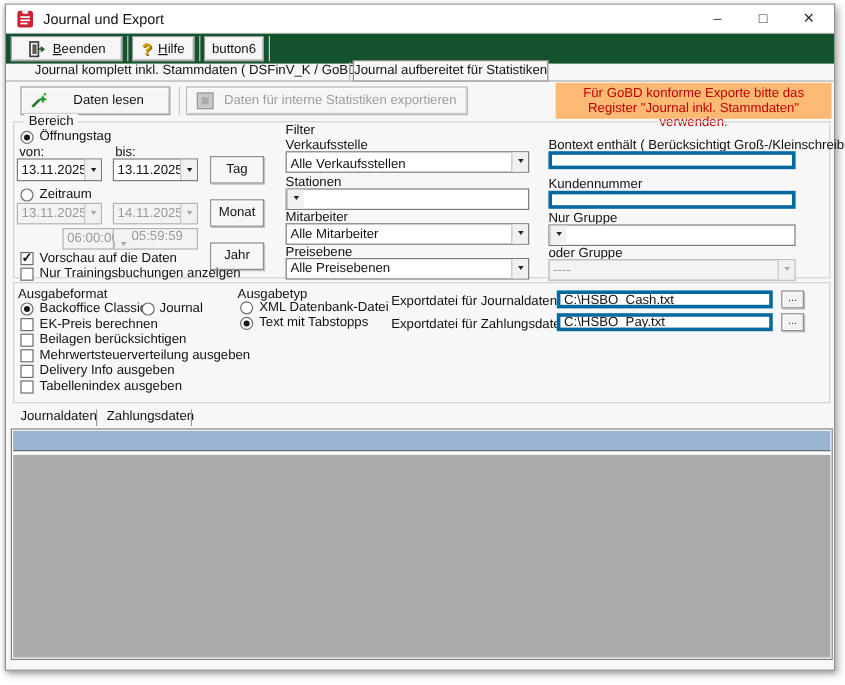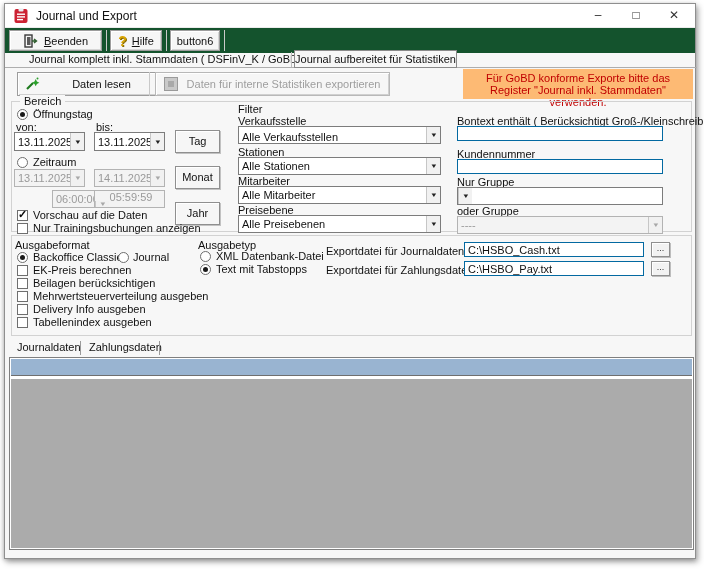--- a/index.html
+++ b/index.html
@@ -58,21 +58,21 @@
   .radio { position:absolute; width:11px; height:11px; border:1px solid #6e6e6e; border-radius:50%; background:#fff; }
   .radio.sel::after { content:""; position:absolute; left:2px; top:2px; width:5px; height:5px; border-radius:50%; background:#1a1a1a; }
   .check { position:absolute; width:11px; height:11px; border:1px solid #6e6e6e; background:#fff; }
   .check.on::after { content:"✓"; position:absolute; left:0; top:-3px; font-size:11px; font-weight:bold; color:#0a0a0a; }
   .combo { position:absolute; background:#fff; border:1px solid #7c7c7c; display:flex; align-items:center; font-size:11px; }
   .combo .txt { flex:1; padding-left:3px; white-space:nowrap; overflow:hidden; }
   .combo .arr { width:14px; align-self:stretch; background:#f1f1f1; border-left:1px solid #c6c6c6; display:flex; align-items:center; justify-content:center; }
   .combo .arr::after { content:"▼"; font-size:6px; color:#222; transform:scaleX(1.3); }
   .combo.disabled { background:#f3f3f3; border-color:#b3b3b3; color:#9a9a9a; }
   .combo.disabled .arr::after { color:#a8a8a8; }
-  .edit { position:absolute; background:#fff; border:1px solid #0369a1; font-size:11px; padding:0 3px; font-family:inherit; color:#111; outline:none; }
+  .edit { position:absolute; background:#fff; border:3px solid #0369a1; font-size:11px; padding:0 3px; font-family:inherit; color:#111; outline:none; }
   .mini-btn {
     position:absolute; width:19px; height:15px; background:#f2f2f2; border:1px solid #8f8f8f;
     box-shadow:inset 1px 1px 0 #fff, 1px 1px 0 #bdbdbd; font-size:9px; line-height:11px; text-align:center; color:#333;
   }
   .side-btn {
     position:absolute; left:170px; width:45px; height:23px; background:#f6f6f6;
     border:1px solid #8f8f8f; box-shadow:inset 1px 1px 0 #fff, 1px 1px 0 #c2c2c2;
     text-align:center; line-height:21px; font-size:11px;
   }
   
@@ -126,21 +126,21 @@
       <span>button6</span>
     </div>
     <div class="tb-sep" style="left:219px;"></div>
   </div>
 
   <div class="tabline"></div>
   <span class="toptab-flat" style="left:24px;">Journal komplett inkl. Stammdaten ( DSFinV_K / GoBD / GDPdU)</span>
   <div class="toptab-div"></div>
   <div class="toptab-box">Journal aufbereitet für Statistiken</div>
 
-  <div class="push-btn" style="left:12px; top:68px; width:147px;">
+  <div class="push-btn" style="left:12px; top:68px; width:125px;">
     <svg class="icon16" style="margin-left:6px;" viewBox="0 0 16 16">
       <path d="M3 13 L9 7" stroke="#1e7a1e" stroke-width="2.2"></path>
       <path d="M10.5 5.5 l1.2-2.4 1.2 2.4 2.4 1.2 -2.4 1.2 -1.2 2.4 -1.2-2.4 -2.4-1.2 z" fill="#2ca02c"></path>
       <circle cx="13.5" cy="2.5" r="1" fill="#2ca02c"></circle>
     </svg>
     <span class="cap">Daten lesen</span>
   </div>
   <div class="v-sep" style="left:144px; top:68px; height:24px;"></div>
   <div class="push-btn disabled" style="left:150px; top:68px; width:235px;">
     <span class="disk-icon" style="margin-left:8px;"></span>
@@ -194,21 +194,20 @@
   <span class="lbl" style="left:28px; top:218px;">Nur Trainingsbuchungen anzeigen</span>
 
   <span class="lbl" style="left:233px; top:99px;">Filter</span>
   <span class="lbl" style="left:233px; top:111px;">Verkaufsstelle</span>
   <div class="combo" style="left:233px; top:122px; width:203px; height:18px;align-items:flex-end;">
     <span class="txt">Alle Verkaufsstellen</span>
       <span class="arr"></span>
   </div>
   <span class="lbl" style="left:233px; top:142px;">Stationen</span>
   <div class="combo" style="left:233px; top:153px; width:203px; height:18px;">
-    <span class="txt">Alle Stationen</span>
       <span class="arr"></span>
   </div>
   <span class="lbl" style="left:233px; top:171px;">Mitarbeiter</span>
   <div class="combo" style="left:233px; top:182px; width:203px; height:18px;">
     <span class="txt">Alle Mitarbeiter</span>
       <span class="arr"></span>
   </div>
   <span class="lbl" style="left:233px; top:200px;">Preisebene</span>
   <div class="combo" style="left:233px; top:211px; width:203px; height:18px;">
     <span class="txt">Alle Preisebenen</span>

